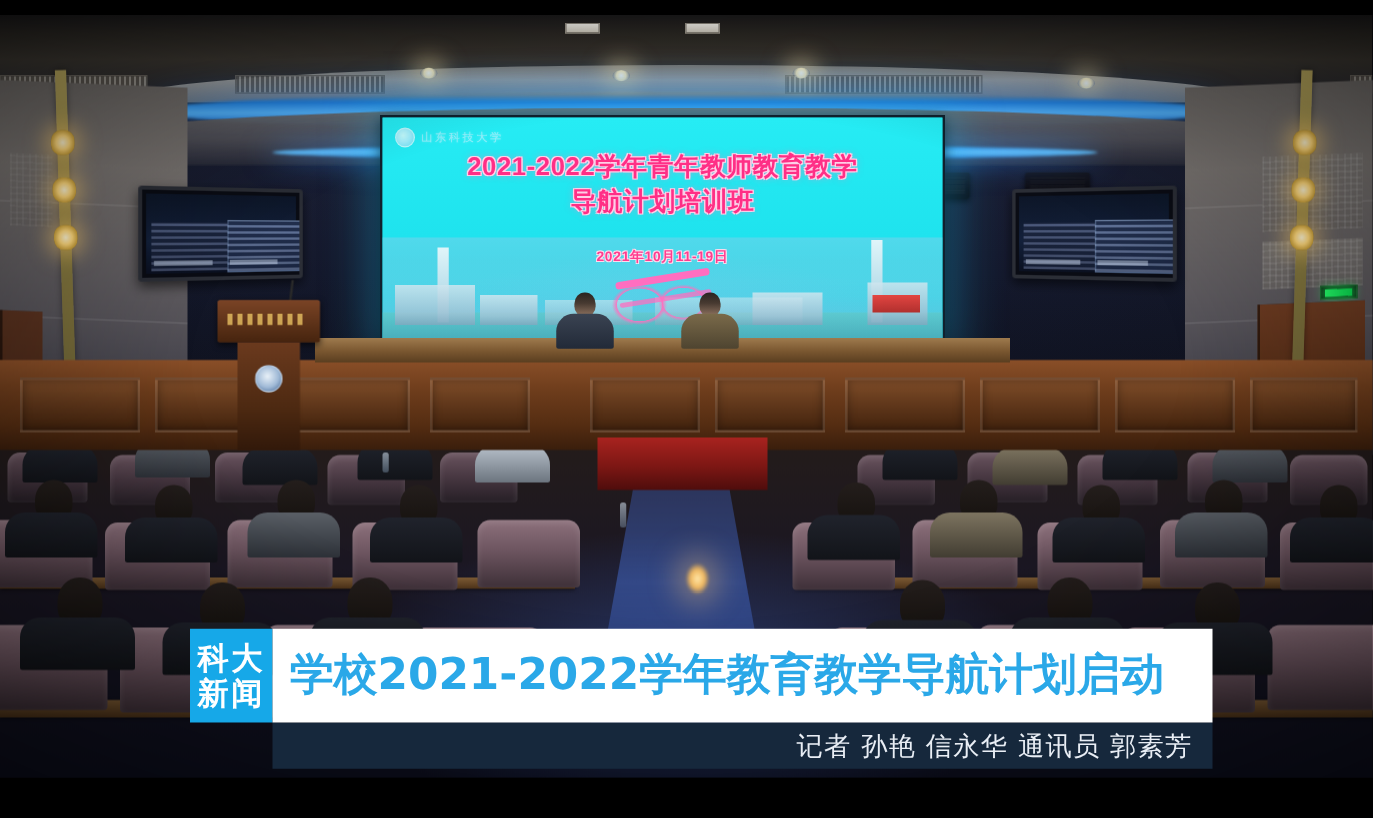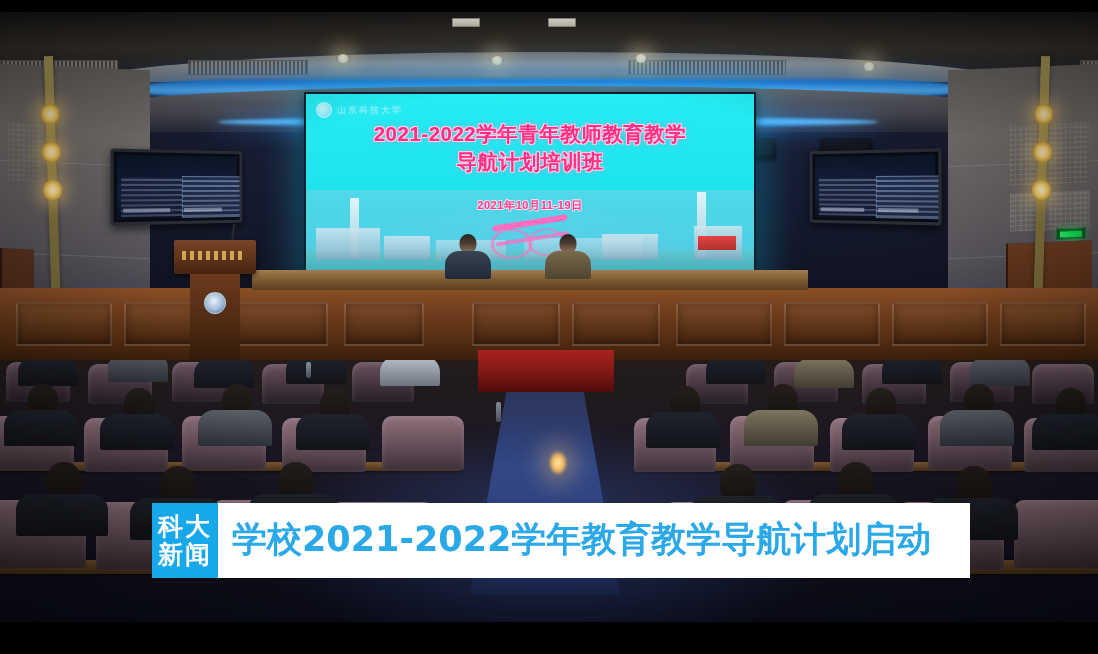--- a/index.html
+++ b/index.html
@@ -730,16 +730,19 @@
   <div id="lower-third">
     <div class="lt-main">
       <div class="lt-badge">
         <span>科大</span>
         <span>新闻</span>
       </div>
       <div class="lt-headline">
         <span>学校2021-2022学年教育教学导航计划启动</span>
       </div>
     </div>
+    <div class="lt-sub">
+      <span>记者 孙艳 信永华 通讯员 郭素芳</span>
+    </div>
   </div>
 
   <div class="letterbox bottom"></div>
 </div>
 
 </body></html>

